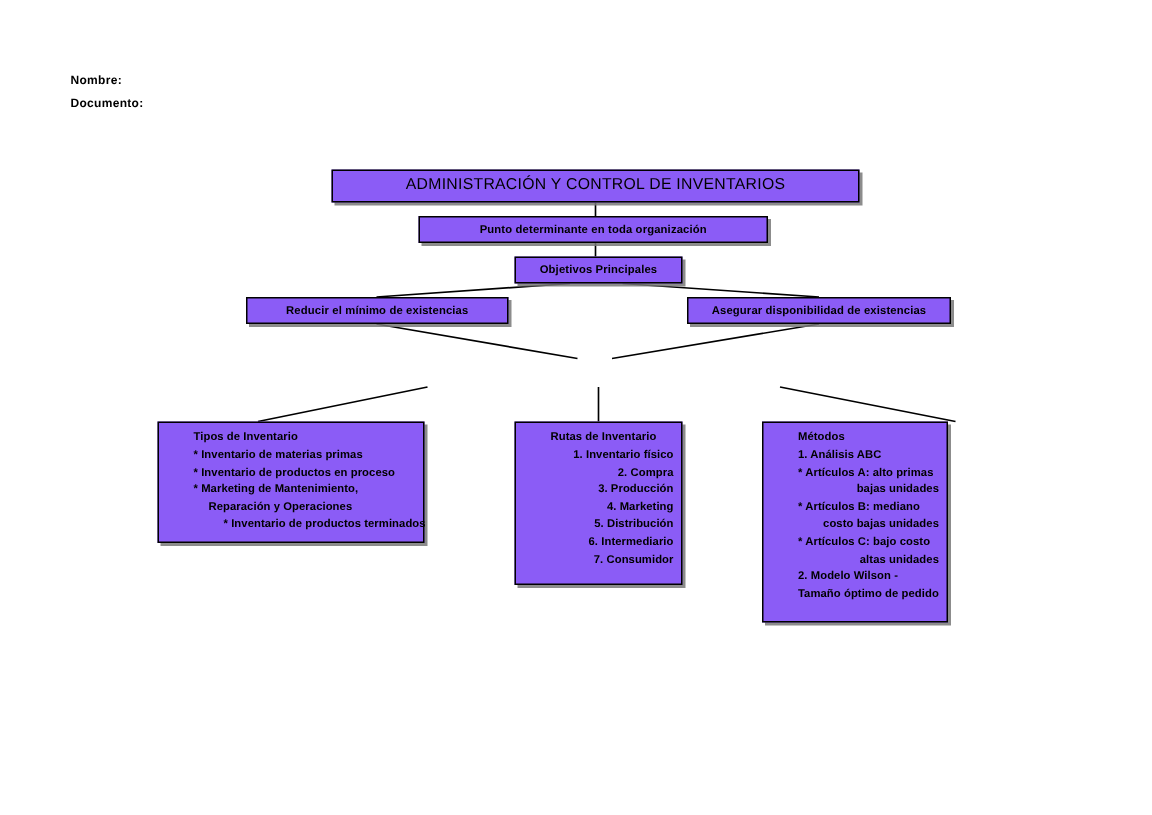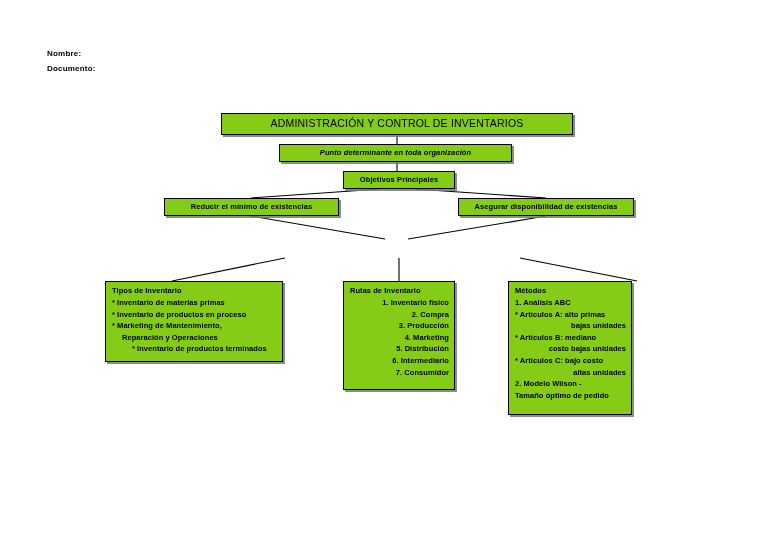--- a/index.html
+++ b/index.html
@@ -50,21 +50,21 @@
   #connectors polyline {
     stroke: #000000;
     stroke-width: 1.1;
     fill: none;
   }
 
   
   .node {
     position: absolute;
     box-sizing: border-box;
-    background: #84cc16;
+    background: #8b5cf6;
     border: 1.6px solid #000000;
     box-shadow: 2px 2px 0 0 rgba(120,120,120,0.85);
     font-size: 7.5px;
     line-height: 1.05;
   }
   .node .node-text {
     display: block;
     white-space: nowrap;
   }
 
@@ -80,21 +80,21 @@
 
   #node-root {
     left: 221px;  top: 113px;
     width: 352px; height: 22px;
     font-size: 10.5px;
     font-weight: normal;
     letter-spacing: 0.2px;
   }
   #node-punto {
     left: 279px; top: 144px;
-    width: 233px; height: 18px; font-style: italic;
+    width: 233px; height: 18px;
   }
   #node-objetivos {
     left: 343px; top: 171px;
     width: 112px; height: 18px;
   }
   #node-reducir {
     left: 164px; top: 198px;
     width: 175px; height: 18px;
   }
   #node-asegurar {
@@ -110,20 +110,21 @@
   .node.listbox {
     padding: 4px 5px 4px 6px;
     font-weight: bold;
     letter-spacing: 0.05px;
   }
   .node.listbox .line {
     display: block;
     white-space: nowrap;
     line-height: 1.55;
     font-size: 7.5px;
+    margin-left: 17px;
   }
   .node.listbox .line.head { line-height: 1.45; }
   .line.center { text-align: right; }
   .line.right  { text-align: right; }
   .line.indent1 { padding-left: 10px; }
   .line.indent2 { padding-left: 20px; }
 
   #node-tipos {
     left: 105px; top: 281px;
     width: 178px; height: 81px;

